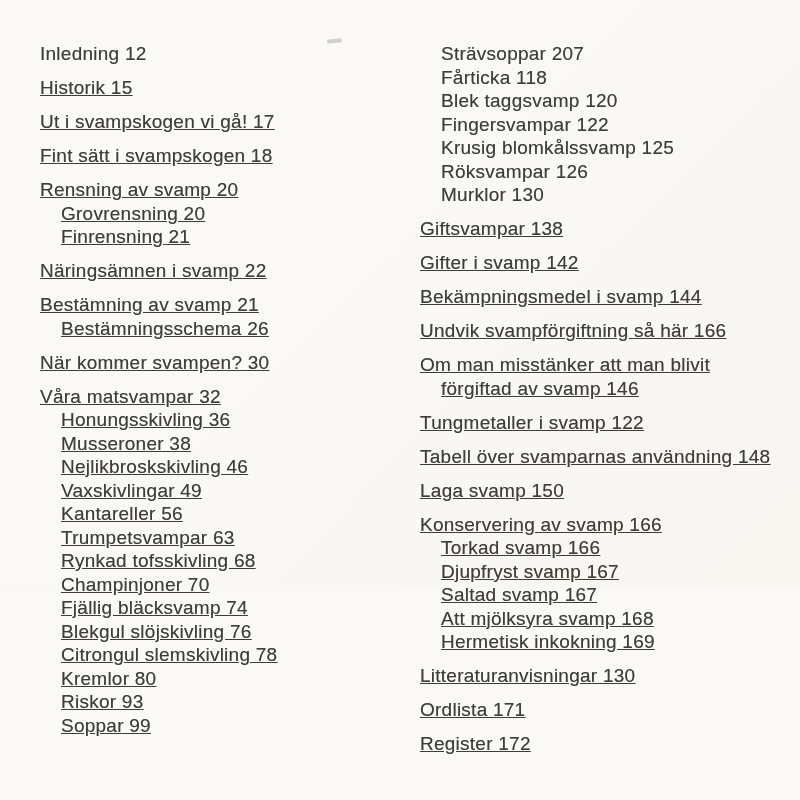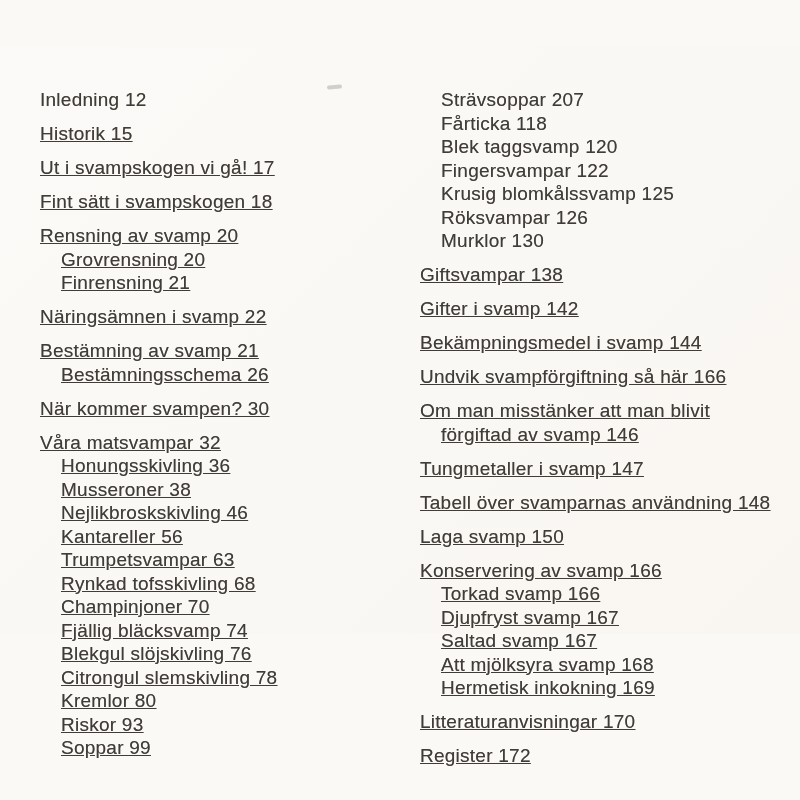--- a/index.html
+++ b/index.html
@@ -10,21 +10,20 @@
     background: #fbf9f6;
     overflow: hidden;
   }
   .page {
     position: relative;
     width: 800px;
     height: 588px;
     background: linear-gradient(135deg, #fcfaf8 0%, #faf8f4 55%, #f9f6f2 100%);
     font-family: "Liberation Sans", "DejaVu Sans", sans-serif;
     color: #403d38;
-    margin-top: 46px;
   }
   .smudge {
     position: absolute;
     left: 327px;
     top: 39px;
     width: 15px;
     height: 4px;
     background: #c4c0bb;
     border-radius: 2px;
     transform: rotate(-4deg);
@@ -80,20 +79,21 @@
         <div class="entry indent-1">Bestämningsschema 26</div>
       </div>
       <div class="group">
         <div class="entry indent-0">När kommer svampen? 30</div>
       </div>
       <div class="group">
         <div class="entry indent-0">Våra matsvampar 32</div>
         <div class="entry indent-1">Honungsskivling 36</div>
         <div class="entry indent-1">Musseroner 38</div>
         <div class="entry indent-1">Nejlikbroskskivling 46</div>
+        <div class="entry indent-1">Vaxskivlingar 49</div>
         <div class="entry indent-1">Kantareller 56</div>
         <div class="entry indent-1">Trumpetsvampar 63</div>
         <div class="entry indent-1">Rynkad tofsskivling 68</div>
         <div class="entry indent-1">Champinjoner 70</div>
         <div class="entry indent-1">Fjällig bläcksvamp 74</div>
         <div class="entry indent-1">Blekgul slöjskivling 76</div>
         <div class="entry indent-1">Citrongul slemskivling 78</div>
         <div class="entry indent-1">Kremlor 80</div>
         <div class="entry indent-1">Riskor 93</div>
         <div class="entry indent-1">Soppar 99</div>
@@ -119,36 +119,39 @@
         <div class="entry indent-0">Bekämpningsmedel i svamp 144</div>
       </div>
       <div class="group">
         <div class="entry indent-0">Undvik svampförgiftning så här 166</div>
       </div>
       <div class="group">
         <div class="entry indent-0">Om man misstänker att man blivit</div>
         <div class="entry indent-1">förgiftad av svamp 146</div>
       </div>
       <div class="group">
-        <div class="entry indent-0">Tungmetaller i svamp 147</div>
+        <div class="entry indent-0">Tungmetaller i svamp 122</div>
       </div>
       <div class="group">
         <div class="entry indent-0">Tabell över svamparnas användning 148</div>
       </div>
       <div class="group">
         <div class="entry indent-0">Laga svamp 150</div>
       </div>
       <div class="group">
         <div class="entry indent-0">Konservering av svamp 166</div>
         <div class="entry indent-1">Torkad svamp 166</div>
         <div class="entry indent-1">Djupfryst svamp 167</div>
         <div class="entry indent-1">Saltad svamp 167</div>
         <div class="entry indent-1">Att mjölksyra svamp 168</div>
         <div class="entry indent-1">Hermetisk inkokning 169</div>
       </div>
       <div class="group">
-        <div class="entry indent-0">Litteraturanvisningar 170</div>
+        <div class="entry indent-0">Litteraturanvisningar 130</div>
+      </div>
+      <div class="group">
+        <div class="entry indent-0">Ordlista 171</div>
       </div>
       <div class="group">
         <div class="entry indent-0">Register 172</div>
       </div>
     </div>
 </div>
 
 </body></html>

